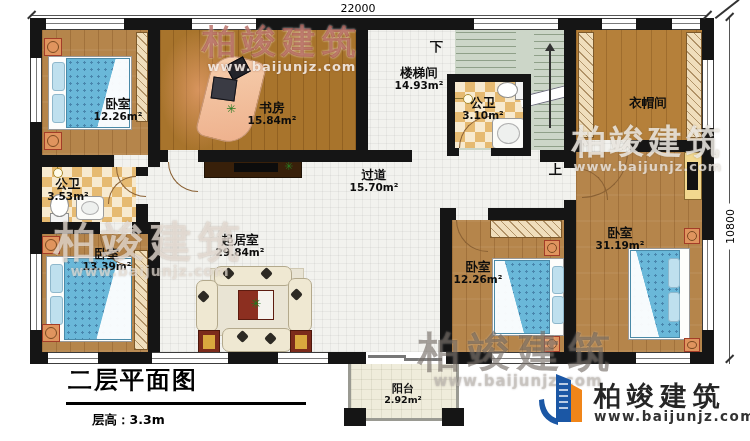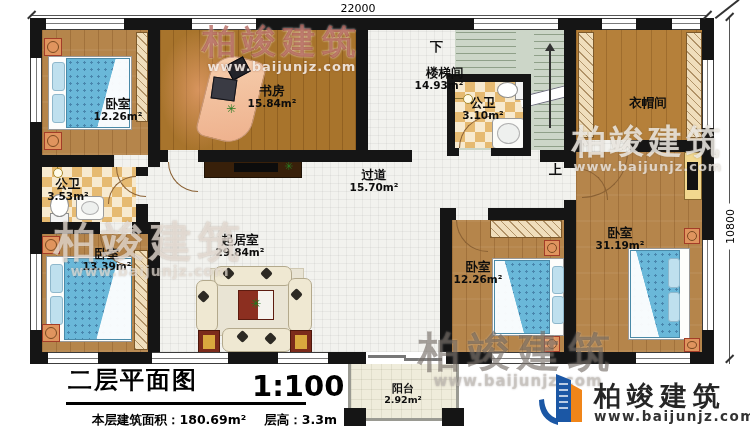--- a/index.html
+++ b/index.html
@@ -217,25 +217,25 @@
   <div style="position:absolute;left:348px;top:364px;width:3px;height:54px;background:#9a9a92;z-index:3;"></div>
   <div style="position:absolute;left:456px;top:364px;width:3px;height:54px;background:#9a9a92;z-index:3;"></div>
   <div style="position:absolute;left:348px;top:418px;width:111px;height:3px;background:#9a9a92;z-index:3;"></div>
   <div class="wall" style="left:344px;top:408px;width:22px;height:18px;"></div>
   <div class="wall" style="left:442px;top:408px;width:22px;height:18px;"></div>
 
   <div class="rlabel" style="left:118px;top:97px;">
     <div class="rname">卧室</div>
     <div class="rarea">12.26m²</div>
   </div>
-  <div class="rlabel" style="left:272px;top:84px;">
+  <div class="rlabel" style="left:272px;top:101px;">
     <div class="rname">书房</div>
     <div class="rarea">15.84m²</div>
   </div>
-  <div class="rlabel" style="left:439px;top:66px;text-align:right;">
+  <div class="rlabel" style="left:419px;top:66px;">
     <div class="rname">楼梯间</div>
     <div class="rarea">14.93m²</div>
   </div>
   <div class="rlabel" style="left:483px;top:96px;">
     <div class="rname">公卫</div>
     <div class="rarea">3.10m²</div>
   </div>
   <div class="rlabel" style="left:648px;top:96px;">
     <div class="rname">衣帽间</div>
   </div>
@@ -289,24 +289,22 @@
   <div class="wm" style="left:42px;top:220px;width:216px;">
     <div class="wm-name" style="font-size:42px;color:rgba(238,230,222,.7);text-shadow:0 0 2px rgba(120,100,80,.4);">柏竣建筑</div>
     <div class="wm-url" style="font-size:14px;color:rgba(238,230,222,.65);text-shadow:0 0 2px rgba(120,100,80,.35);">www.baijunjz.com</div>
   </div>
   <div class="wm" style="left:390px;top:330px;width:256px;">
     <div class="wm-name" style="font-size:42px;letter-spacing:8px;color:rgba(80,70,62,.5);text-shadow:0 0 2px rgba(255,255,255,.35);">柏竣建筑</div>
     <div class="wm-url" style="font-size:15px;color:rgba(200,195,188,.6);text-shadow:0 0 2px rgba(60,50,45,.35);">www.baijunjz.com</div>
   </div>
 
   <div class="titleblk" style="left:68px;top:364px;font-size:24px;font-weight:600;letter-spacing:2px;">二层平面图</div>
-  <div class="titleblk" style="left:252px;top:369px;font-size:29px;font-weight:600;">1:100</div>
   <div class="titleblk" style="left:66px;top:402px;width:240px;height:2.5px;background:#000;"></div>
   <div class="titleblk" style="left:92px;top:412px;font-size:12.5px;font-weight:bold;display:flex;gap:18px;">
-    <span>本层建筑面积：180.69m²</span>
     <span>层高：3.3m</span>
   </div>
 
   <div style="position:absolute;left:536px;top:372px;width:50px;height:54px;z-index:7;">
     <svg width="50" height="54" viewBox="0 0 50 54">
       <polygon points="20,2 35,8 35,50 20,50" fill="#1b57a5"></polygon>
       <g stroke="#ffffff" stroke-width="1.4">
         <line x1="23" y1="12" x2="32" y2="12"></line>
           <line x1="23" y1="18" x2="32" y2="18"></line>
         <line x1="23" y1="24" x2="32" y2="24"></line>

